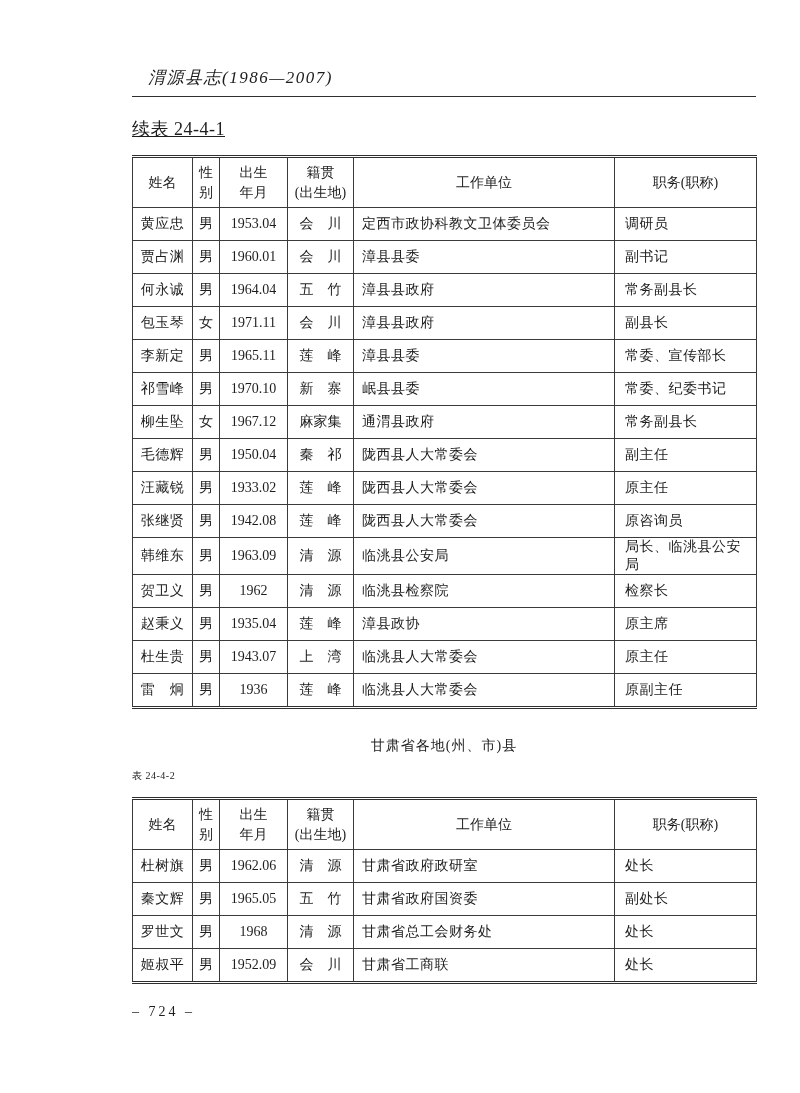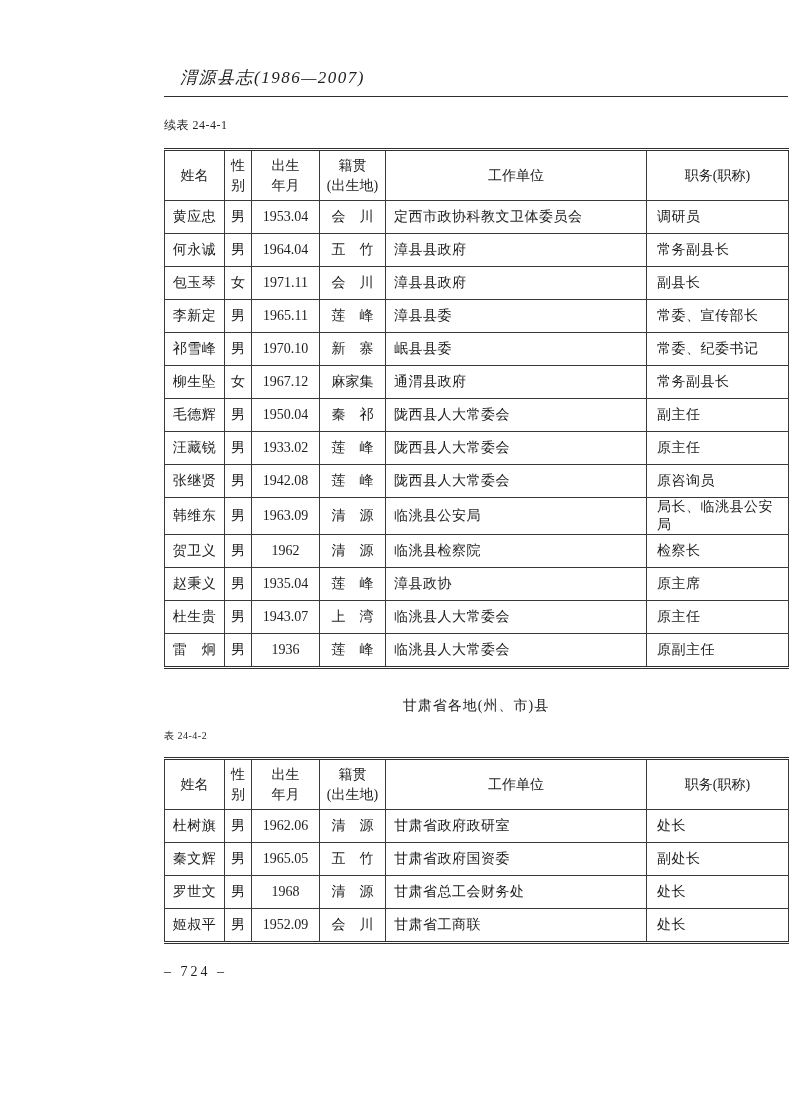--- a/index.html
+++ b/index.html
@@ -2,27 +2,27 @@
 <html><head>
 <meta charset="utf-8">
 <style>
   html,body{margin:0;padding:0;background:#e8e8e8;}
   .page{
     position:relative;width:800px;height:1093px;overflow:hidden;
     background:#ffffff;color:#1d1d1d;
     font-family:"Liberation Serif","DejaVu Serif",serif;
     margin:0 auto;
   }
-  .content{margin:0 120px;width:624px;padding-left:44px;}
+  .content{margin:0 88px;width:624px;padding-left:44px;}
   .running-head{
     padding-top:66px;margin-left:16px;
     font-size:17px;font-style:italic;letter-spacing:1.5px;
   }
   .head-rule{border-bottom:1px solid #2f2f2f;margin-top:7px;}
-  .caption{margin-top:20px;font-size:12px;letter-spacing:0.5px;}
+  .caption{margin-top:20px;font-size:18px;letter-spacing:0.5px;text-decoration:underline;}
   .caption2{margin-top:14px;font-size:10px;letter-spacing:0.5px;}
   table{
     border-collapse:collapse;table-layout:fixed;width:624px;margin-top:14px;
     font-size:14px;
     border-top:3px double #2f2f2f;border-bottom:3px double #2f2f2f;
   }
   th,td{border:1px solid #3a3a3a;padding:0 2px;overflow:hidden;}
   th{
     font-weight:normal;height:49px;text-align:center;
     white-space:pre-line;line-height:1.4;
@@ -75,20 +75,28 @@
       <tbody>
           <tr>
             <td class="col-name">黄应忠</td>
             <td class="col-gender">男</td>
             <td class="col-birth">1953.04</td>
             <td class="col-origin">会　川</td>
             <td class="col-unit">定西市政协科教文卫体委员会</td>
             <td class="col-position">调研员</td>
           </tr>
           <tr>
+            <td class="col-name">贾占渊</td>
+            <td class="col-gender">男</td>
+            <td class="col-birth">1960.01</td>
+            <td class="col-origin">会　川</td>
+            <td class="col-unit">漳县县委</td>
+            <td class="col-position">副书记</td>
+          </tr>
+          <tr>
             <td class="col-name">何永诚</td>
             <td class="col-gender">男</td>
             <td class="col-birth">1964.04</td>
             <td class="col-origin">五　竹</td>
             <td class="col-unit">漳县县政府</td>
             <td class="col-position">常务副县长</td>
           </tr>
           <tr>
             <td class="col-name">包玉琴</td>
             <td class="col-gender">女</td>

